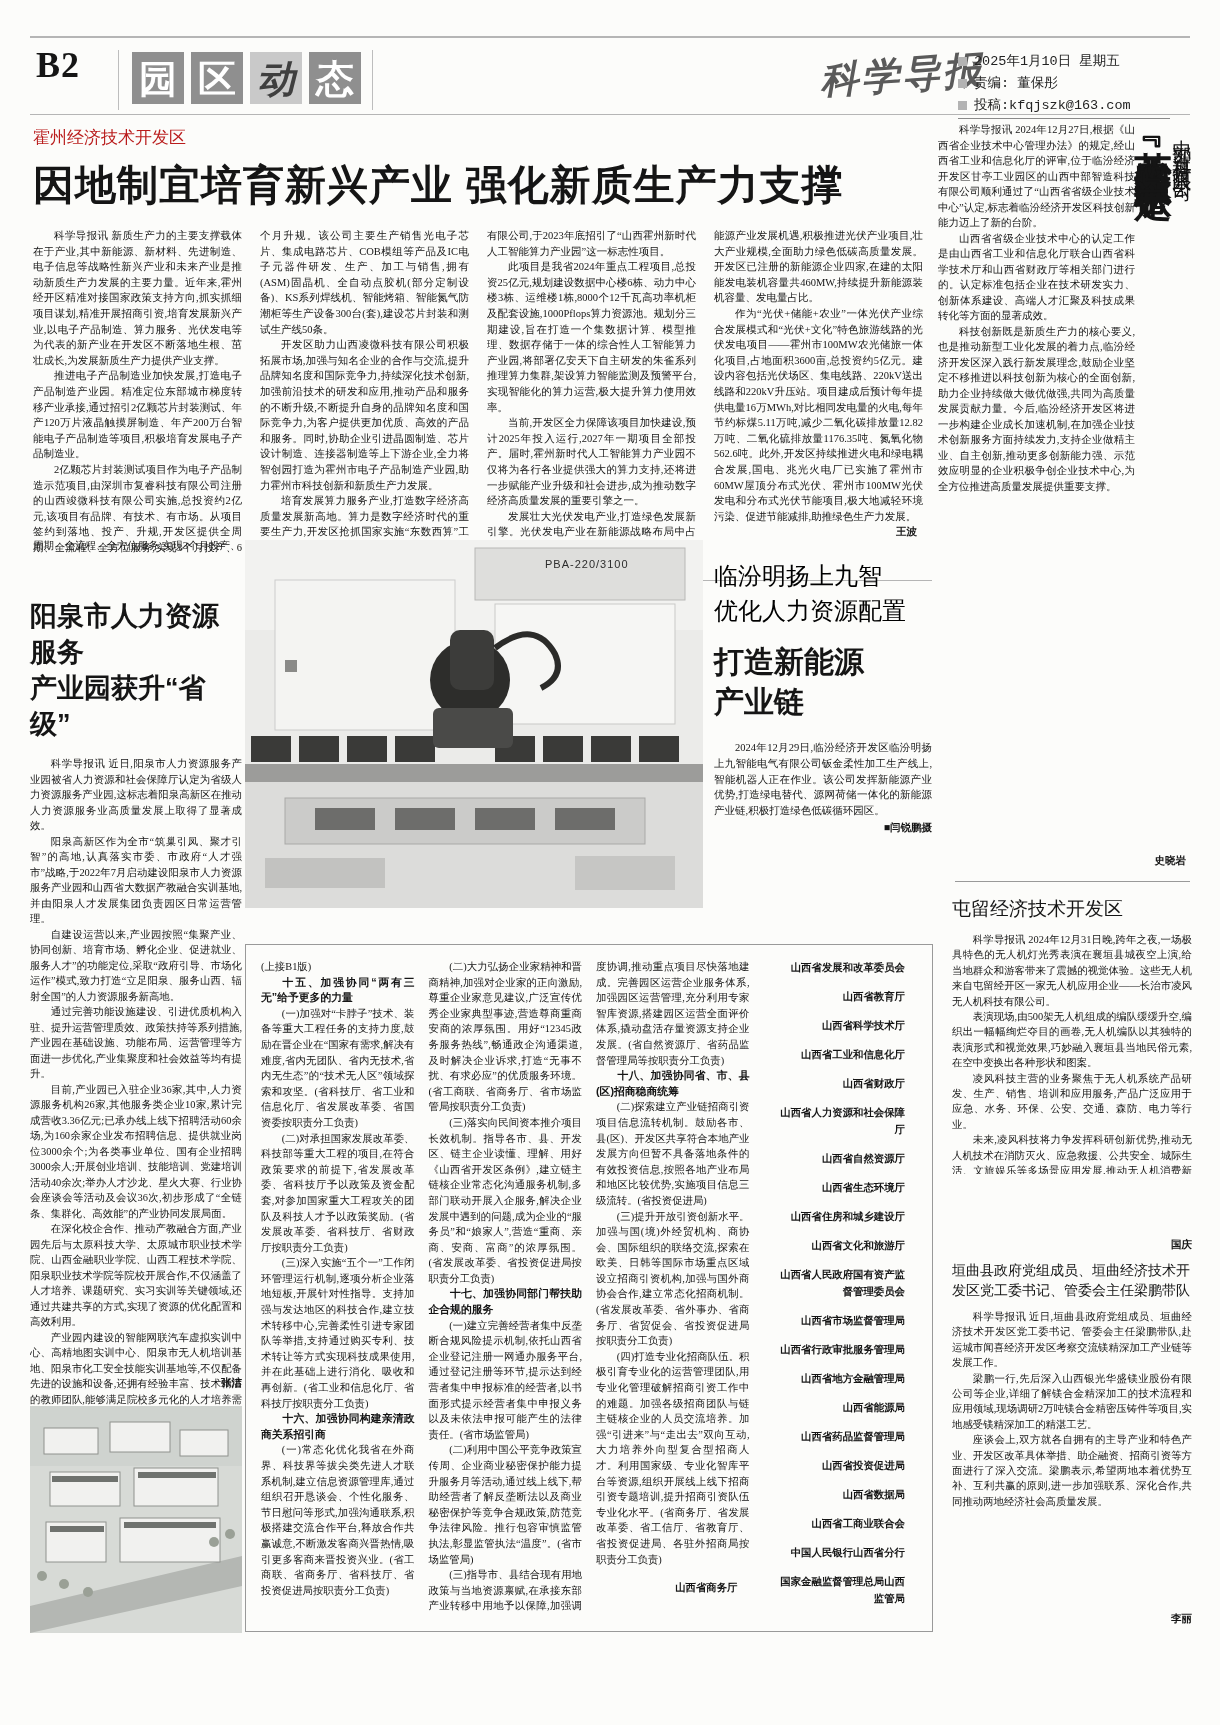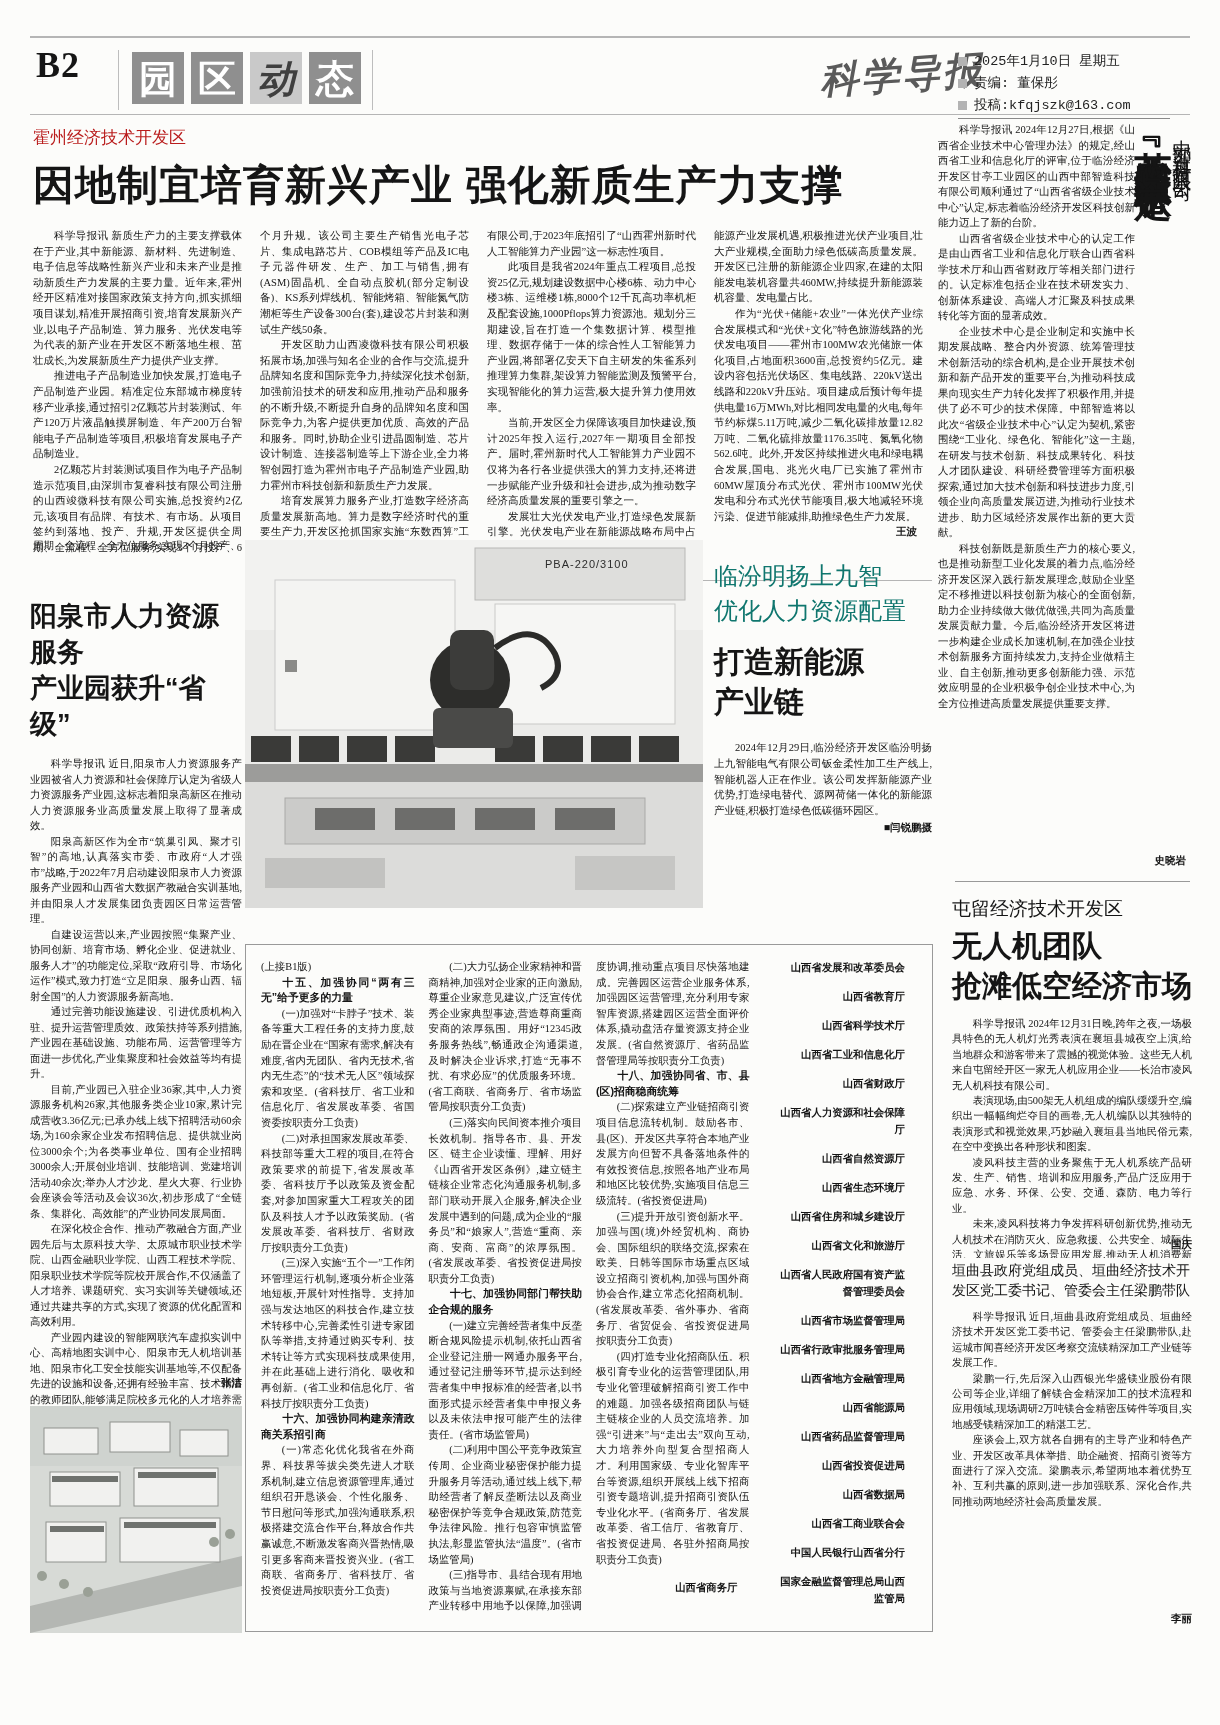--- a/index.html
+++ b/index.html
@@ -48,21 +48,21 @@
   .yq-byline{position:absolute;left:30px;top:1376px;width:212px;text-align:right;font-weight:bold;font-size:10.5px;}
 
   
   .photo1{position:absolute;left:245px;top:540px;width:458px;height:368px;background:#c4b5fd;overflow:hidden;}
   .machine-label{position:absolute;left:300px;top:18px;font-family:"Liberation Sans",sans-serif;
         font-size:11px;color:#2d2d2d;letter-spacing:1px;}
   .photo2{position:absolute;left:30px;top:1406px;width:212px;height:227px;background:#d9dcd8;overflow:hidden;}
 
   
   .ps{position:absolute;left:714px;top:558px;width:218px;}
-  .ps-co{font-family:"Liberation Sans",sans-serif;font-size:24px;line-height:35px;color:#0f766e;}
+  .ps-co{font-family:"Liberation Sans",sans-serif;font-size:24px;line-height:35px;color:#000000;}
   .ps-head{font-family:"Liberation Sans",sans-serif;font-weight:bold;font-size:30px;line-height:40px;margin-top:14px;}
   .ps-body{margin-top:18px;font-size:10.5px;line-height:15.8px;}
   .ps-byline{text-align:right;font-weight:bold;font-size:10.5px;margin-top:2px;}
 
   
   .jump{position:absolute;left:245px;top:944px;width:688px;height:688px;border:1px solid #999;
         box-sizing:border-box;padding:14px 15px;}
   .jcols{column-count:4;column-gap:14px;height:100%;font-size:10.4px;line-height:15.6px;overflow:hidden;}
   .jcols .head{font-size:10.8px;}
 
@@ -261,34 +261,29 @@
   </div>
 
   <div class="tech">
     <div class="vhead">
       <div class="vkicker">中部智造科技有限公司</div>
       <div class="vtitle">获『山西省省级企业技术中心』认定</div>
     </div>
     <div>
         <p class="para">科学导报讯 2024年12月27日,根据《山西省企业技术中心管理办法》的规定,经山西省工业和信息化厅的评审,位于临汾经济开发区甘亭工业园区的山西中部智造科技有限公司顺利通过了“山西省省级企业技术中心”认定,标志着临汾经济开发区科技创新能力迈上了新的台阶。</p>
         <p class="para">山西省省级企业技术中心的认定工作是由山西省工业和信息化厅联合山西省科学技术厅和山西省财政厅等相关部门进行的。认定标准包括企业在技术研发实力、创新体系建设、高端人才汇聚及科技成果转化等方面的显著成效。</p>
-        <p class="para">企业技术中心是企业制定和实施中长期发展战略、整合内外资源、统筹管理技术创新活动的综合机构,是企业开展技术创新和新产品开发的重要平台,为推动科技成果向现实生产力转化发挥了积极作用,并提供了必不可少的技术保障。中部智造将以此次“省级企业技术中心”认定为契机,紧密围绕“工业化、绿色化、智能化”这一主题,在研发与技术创新、科技成果转化、科技人才团队建设、科研经费管理等方面积极探索,通过加大技术创新和科技进步力度,引领企业向高质量发展迈进,为推动行业技术进步、助力区域经济发展作出新的更大贡献。</p>
         <p class="para">科技创新既是新质生产力的核心要义,也是推动新型工业化发展的着力点,临汾经济开发区深入践行新发展理念,鼓励企业坚定不移推进以科技创新为核心的全面创新,助力企业持续做大做优做强,共同为高质量发展贡献力量。今后,临汾经济开发区将进一步构建企业成长加速机制,在加强企业技术创新服务方面持续发力,支持企业做精主业、自主创新,推动更多创新能力强、示范效应明显的企业积极争创企业技术中心,为全方位推进高质量发展提供重要支撑。</p>
       </div>
     <div class="tech-byline">史晓岩</div>
   </div>
 
   <div class="siderule"></div>
 
   <div class="drone">
     <div class="dr-kicker">屯留经济技术开发区</div>
-    <div class="dr-head">
-      <div>无人机团队</div>
-      <div>抢滩低空经济市场</div>
-    </div>
     <div class="dr-body">
         <p class="para">科学导报讯 2024年12月31日晚,跨年之夜,一场极具特色的无人机灯光秀表演在襄垣县城夜空上演,给当地群众和游客带来了震撼的视觉体验。这些无人机来自屯留经开区一家无人机应用企业——长治市凌风无人机科技有限公司。</p>
         <p class="para">表演现场,由500架无人机组成的编队缓缓升空,编织出一幅幅绚烂夺目的画卷,无人机编队以其独特的表演形式和视觉效果,巧妙融入襄垣县当地民俗元素,在空中变换出各种形状和图案。</p>
         <p class="para">凌风科技主营的业务聚焦于无人机系统产品研发、生产、销售、培训和应用服务,产品广泛应用于应急、水务、环保、公安、交通、森防、电力等行业。</p>
         <p class="para">未来,凌风科技将力争发挥科研创新优势,推动无人机技术在消防灭火、应急救援、公共安全、城际生活、文旅娱乐等多场景应用发展,推动无人机消费新场景不断拓展,为低空经济高质量发展贡献更多的力量。</p>
       </div>
   </div>
   <div class="dr-byline">国庆</div>
 
   <div class="mg">

